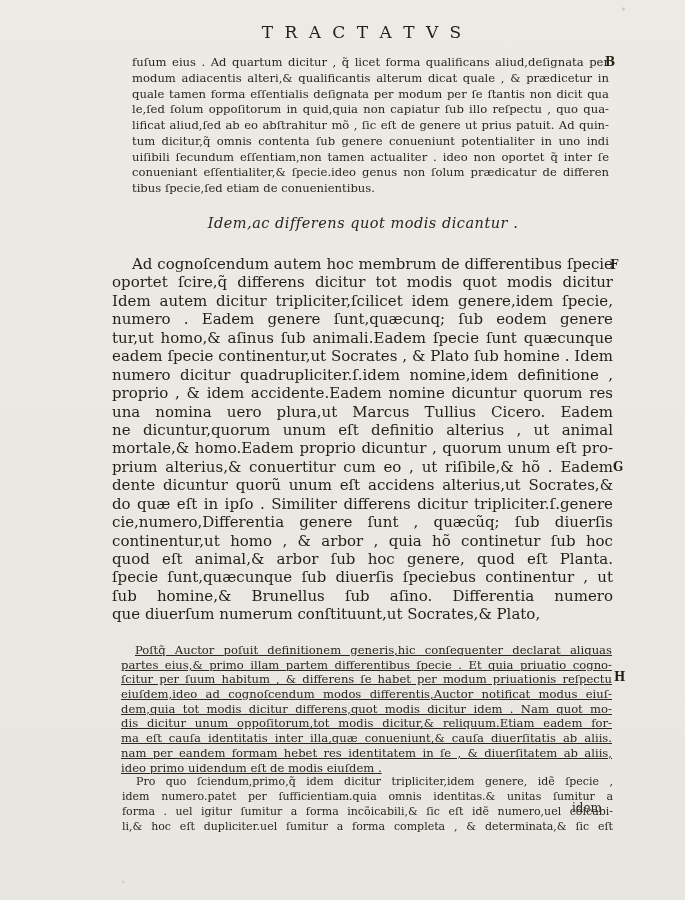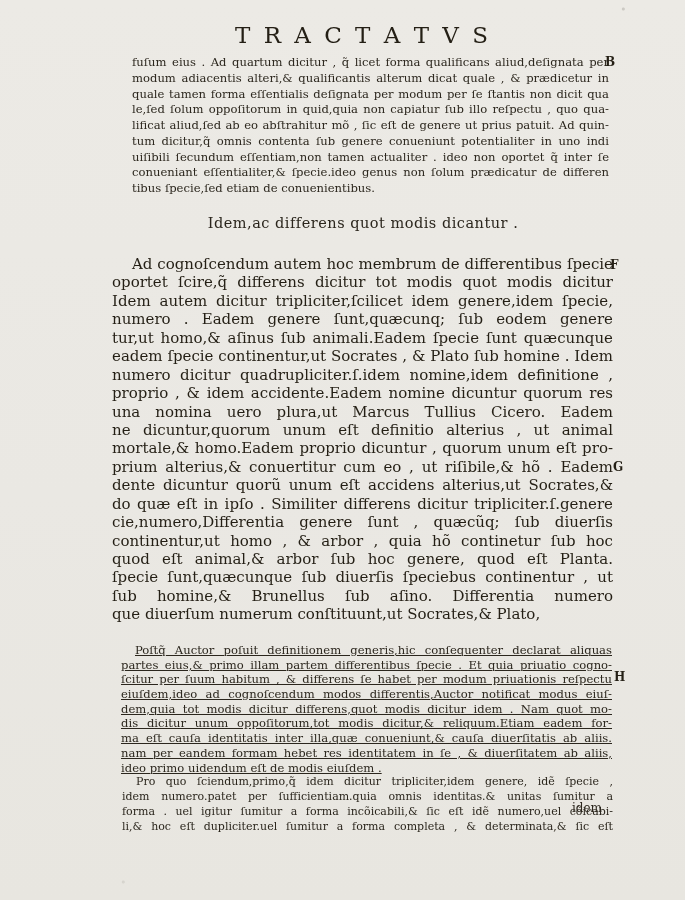--- a/index.html
+++ b/index.html
@@ -20,30 +20,30 @@
   .tline {
     height:var(--lh); line-height:var(--lh);
     text-align:justify; text-align-last:justify;
     overflow:hidden; white-space:normal;
   }
   .noju-last .tline:last-child { text-align-last:left; }
   .indent-first .tline:first-child { padding-left:var(--ind,16px); }
 
   #running-title {
     left:113px; top:22px; width:500px;
-    text-align:center; font-size:23px; letter-spacing:3px;
+    text-align:center; font-size:17px; letter-spacing:3px;
     color:#241f15;
   }
   #para-top {
     left:132px; top:55px; width:477px;
     font-size:11.6px; --lh:15.75px; color:#2b261d;
   }
   #section-heading {
     left:113px; top:215px; width:500px;
-    text-align:center; font-size:14.5px;
+    text-align:center; font-style:italic; font-size:14.5px;
     letter-spacing:0.5px; color:#2b261d;
   }
   #para-main {
     left:112px; top:255px; width:501px;
     font-size:15px; --lh:18.45px; --ind:20px; color:#241f15;
   }
   #para-comm1 {
     left:121px; top:643px; width:491px;
     font-size:11.6px; --lh:14.7px; --ind:14px; color:#2b261d;text-decoration:underline;
   }

